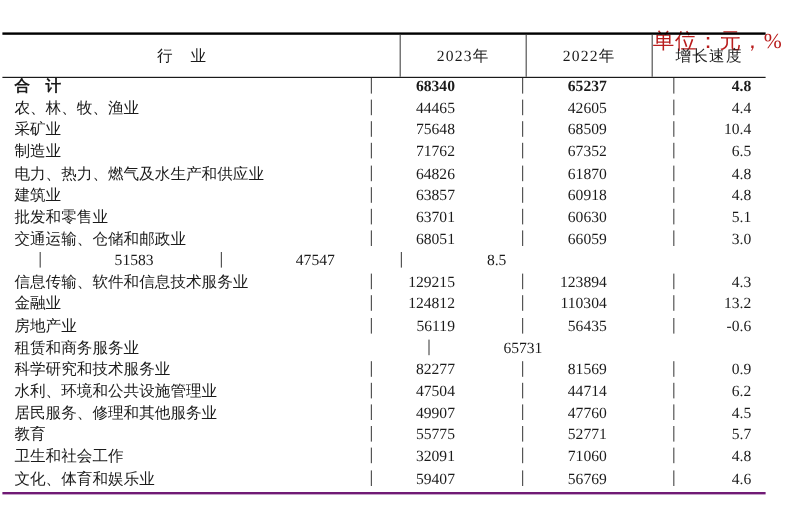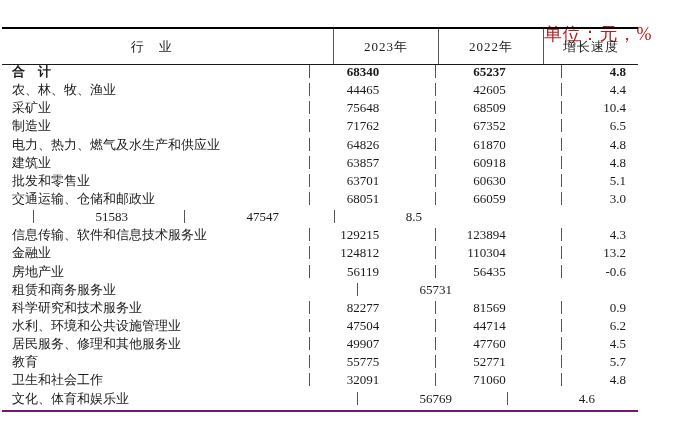--- a/index.html
+++ b/index.html
@@ -188,18 +188,19 @@
           <div class="cell c4">5.7</div>
         </div>
         <div class="row">
           <div class="cell c1">卫生和社会工作</div>
           <div class="cell c2">32091</div>
           <div class="cell c3">71060</div>
           <div class="cell c4">4.8</div>
         </div>
         <div class="row">
           <div class="cell c1">文化、体育和娱乐业</div>
+          <div class="cell c2">59407</div>
           <div class="cell c3">56769</div>
           <div class="cell c4">4.6</div>
         </div>
       </div>
   </div>
 </div>
 
 </body></html>

